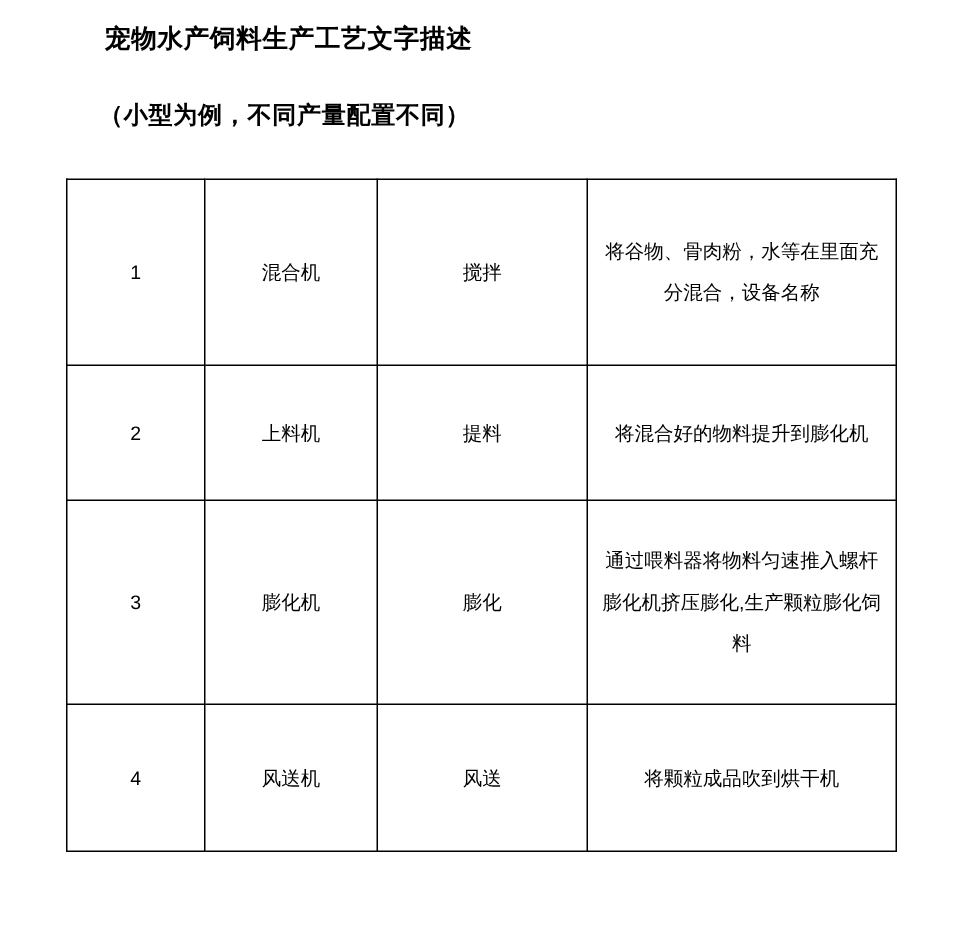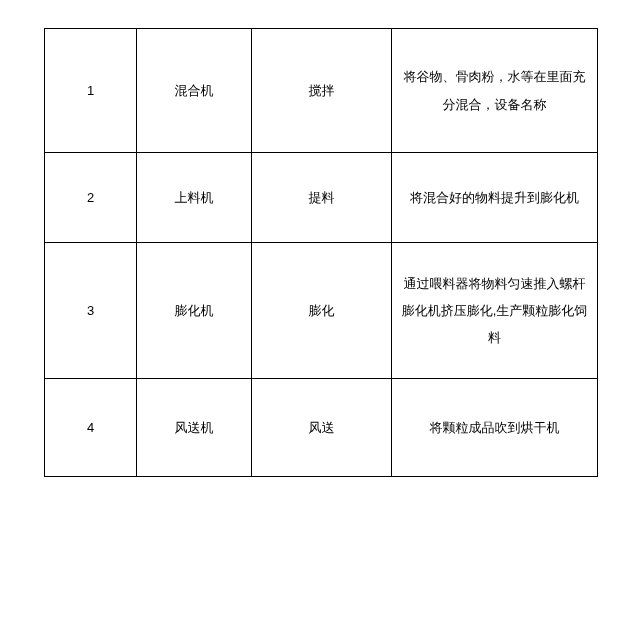--- a/index.html
+++ b/index.html
@@ -66,21 +66,23 @@
   tr.row-1 td { height: 124px; }
   tr.row-2 td { height: 90px; }
   tr.row-3 td { height: 136px; }
   tr.row-4 td { height: 98px; }
 </style>
 </head>
 <body>
 
 <div class="page">
 
+  <div class="doc-title">宠物水产饲料生产工艺文字描述</div>
 
+  <div class="doc-subtitle">（小型为例，不同产量配置不同）</div>
 
   <table class="proc-table">
     <tbody>
 
       <tr class="row-1">
         <td class="col-no">1</td>
         <td class="col-name">混合机</td>
         <td class="col-unit">搅拌</td>
         <td class="col-func func-cell">将谷物、骨肉粉，水等在里面充分混合，设备名称</td>
       </tr>

